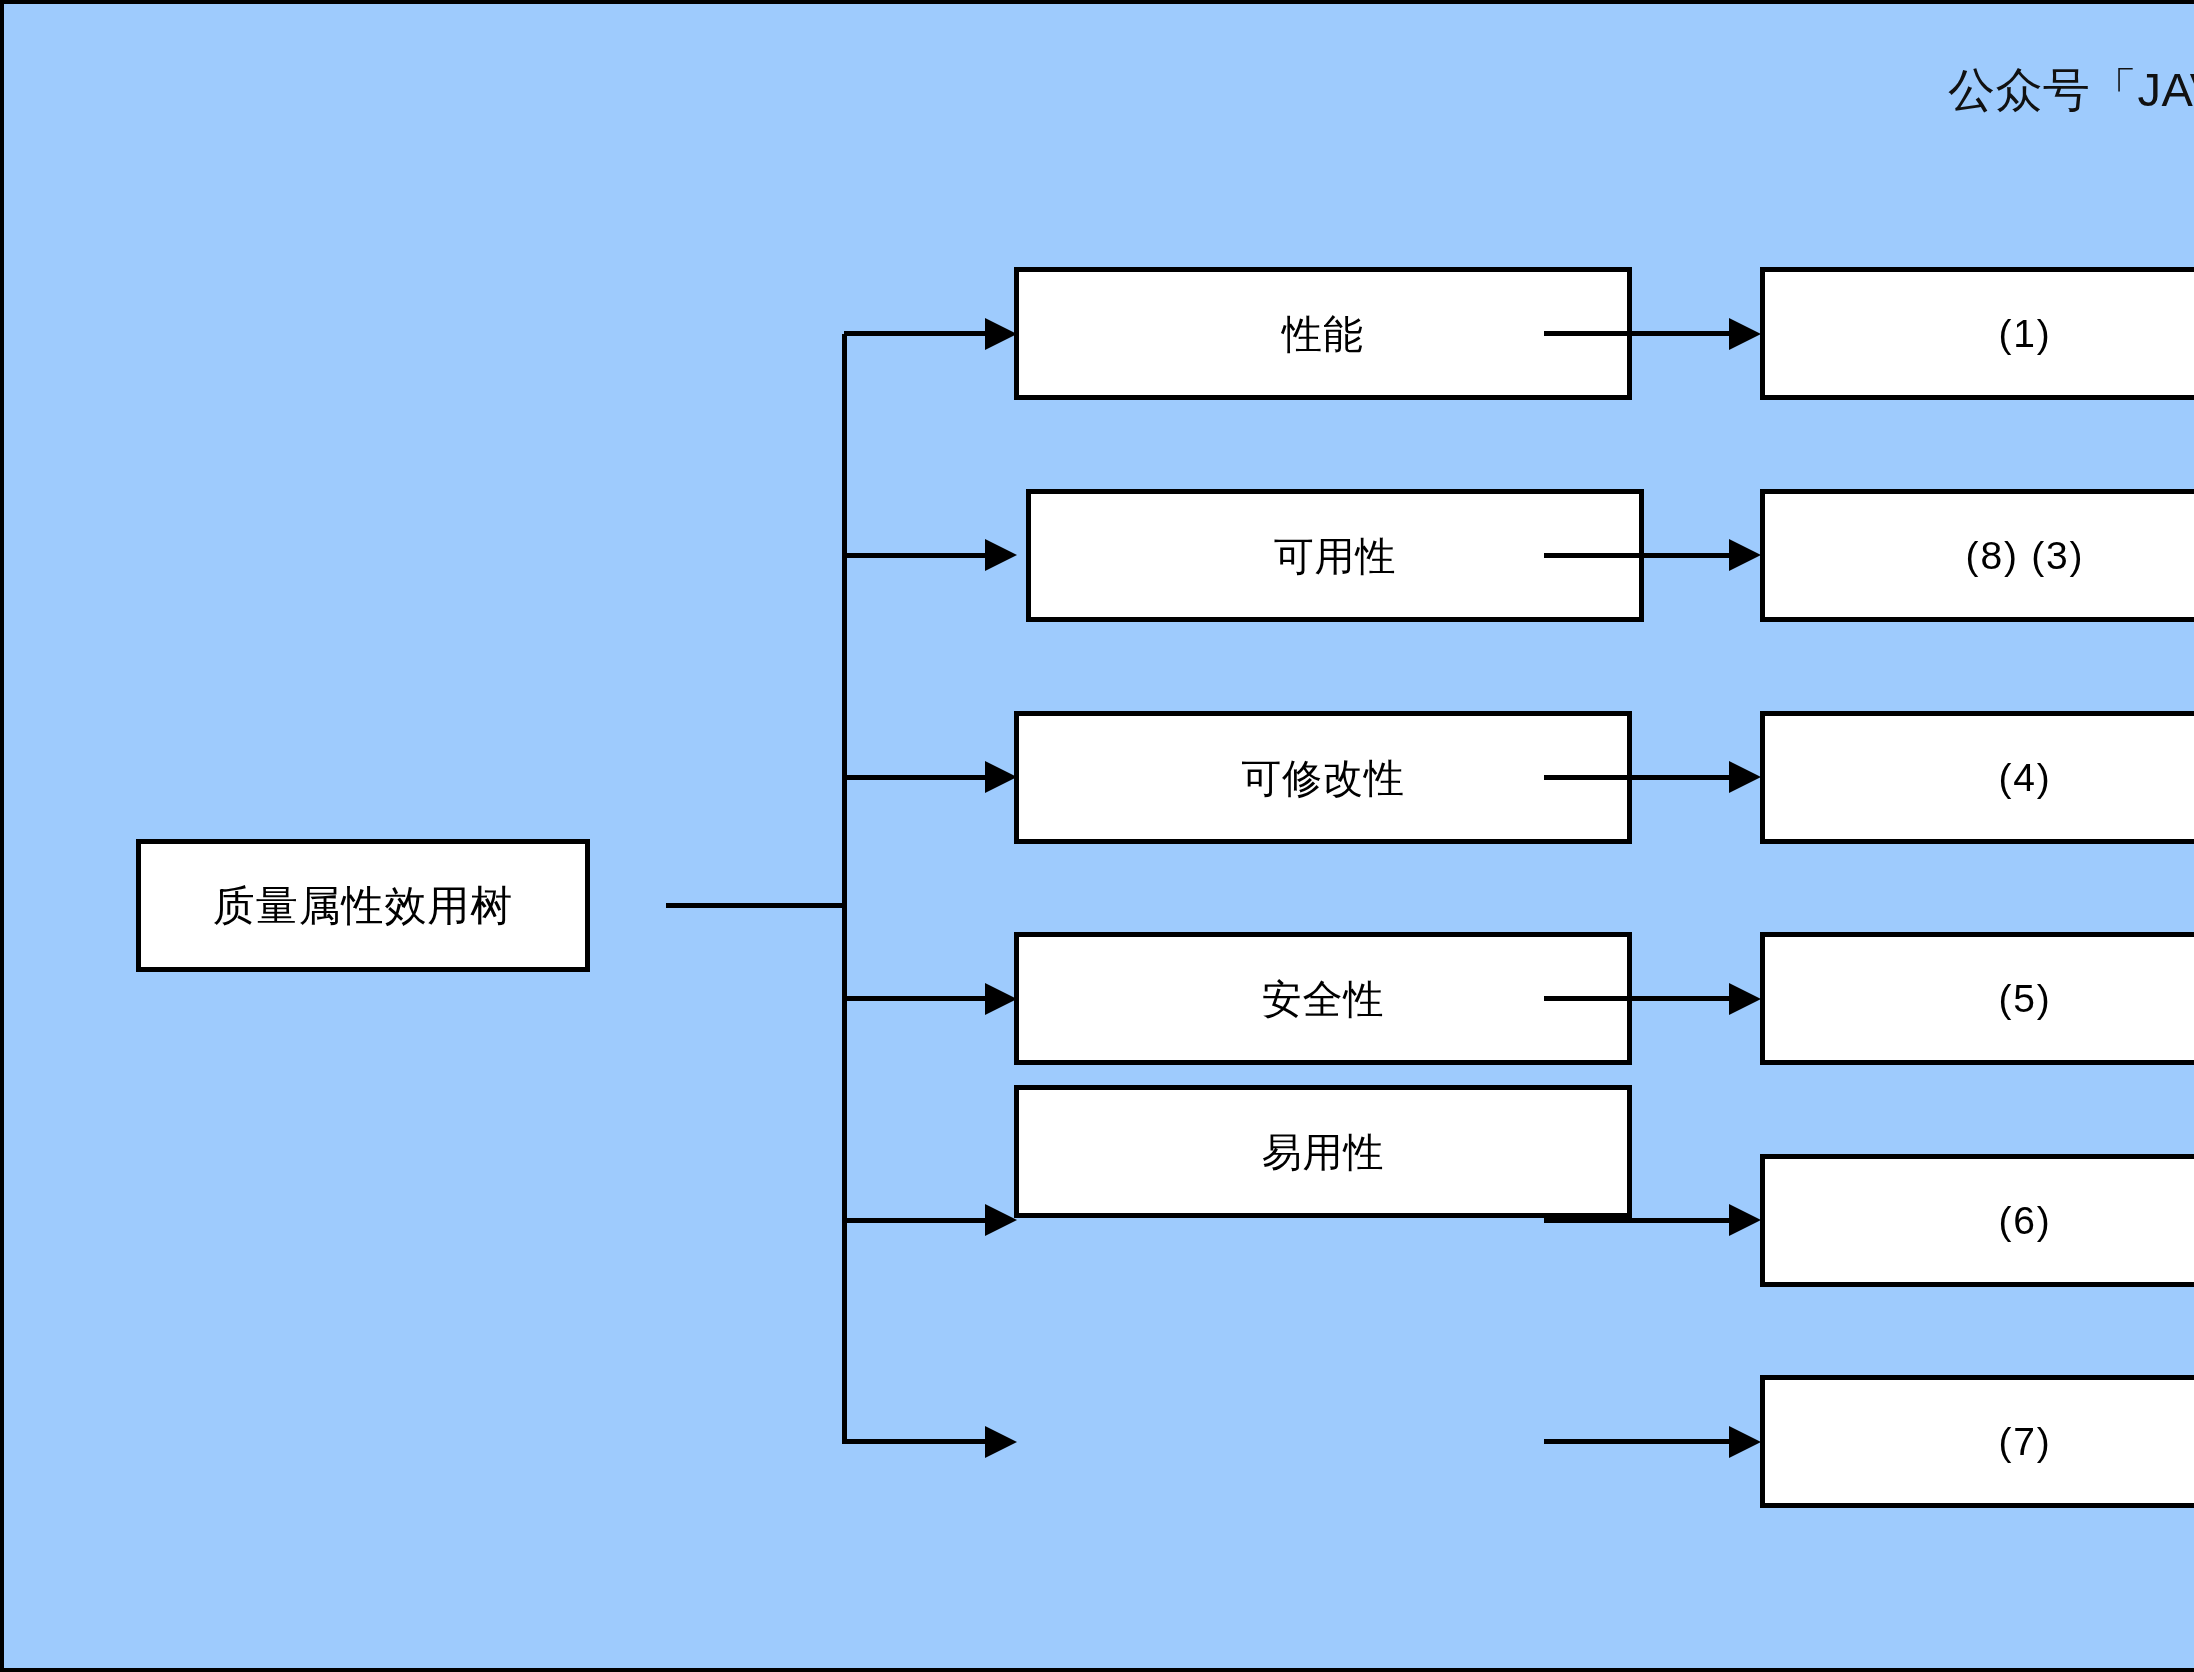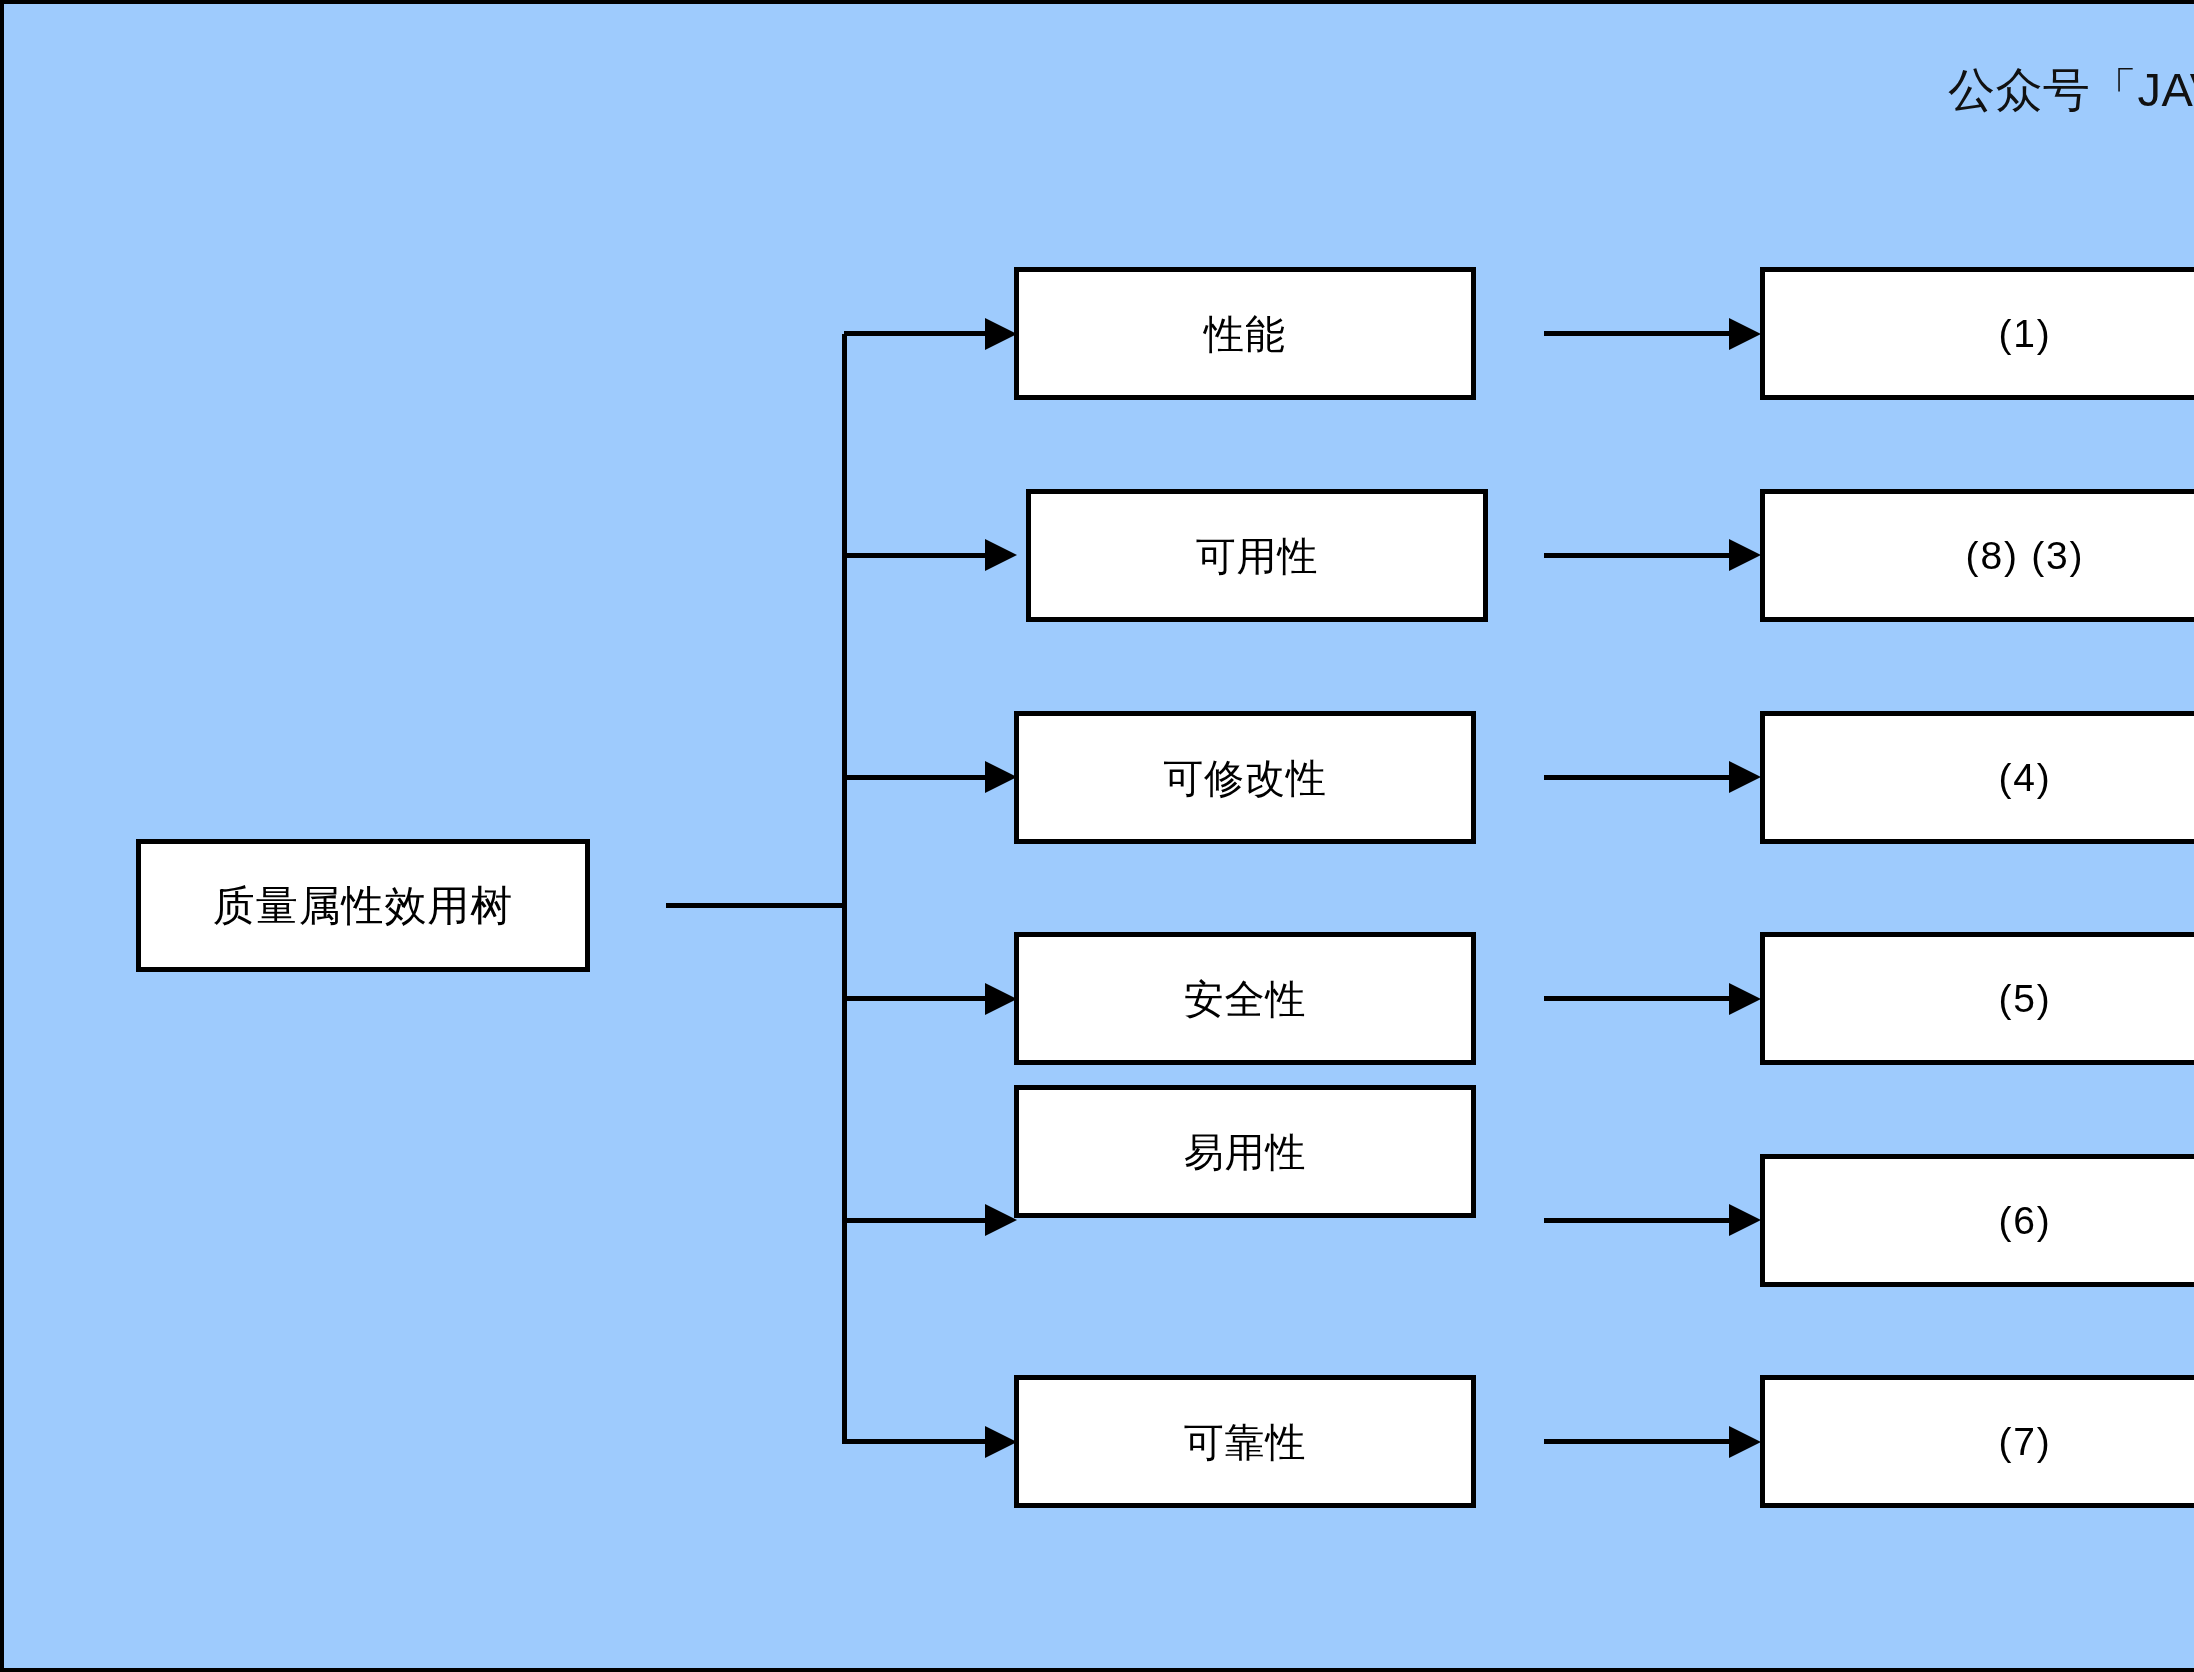--- a/index.html
+++ b/index.html
@@ -47,21 +47,21 @@
   }
   #root-node{
     left:132px;
     top:835px;
     width:454px;
     height:133px;
   }
   #root-node .label{font-size:42px;}
   .mid-node{
     left:1010px;
-    width:462px;
+    width:618px;
     height:133px;
   }
   .leaf-node{
     left:1756px;
     width:530px;
     height:133px;
   }
   .leaf-node .label{
     font-size:39px;
     letter-spacing:1.8px;
@@ -149,23 +149,20 @@
     <span class="label">易用性</span>
   </div>
   <div class="conn h-line" style="left:1540px;top:1214px;width:187px;"></div>
   <div class="arrow-head" style="left:1725px;top:1200px;"></div>
   <div class="node leaf-node" style="top:1150px;">
     <span class="label">(6)</span>
   </div>
 
   <div class="conn h-line" style="left:840px;top:1435px;width:143px;"></div>
   <div class="arrow-head" style="left:981px;top:1422px;"></div>
-  <div class="node mid-node" style="top:1371px;">
-    <span class="label">可靠性</span>
-  </div>
   <div class="conn h-line" style="left:1540px;top:1435px;width:187px;"></div>
   <div class="arrow-head" style="left:1725px;top:1422px;"></div>
   <div class="node leaf-node" style="top:1371px;">
     <span class="label">(7)</span>
   </div>
 
 </div>
 
 
 </body></html>

